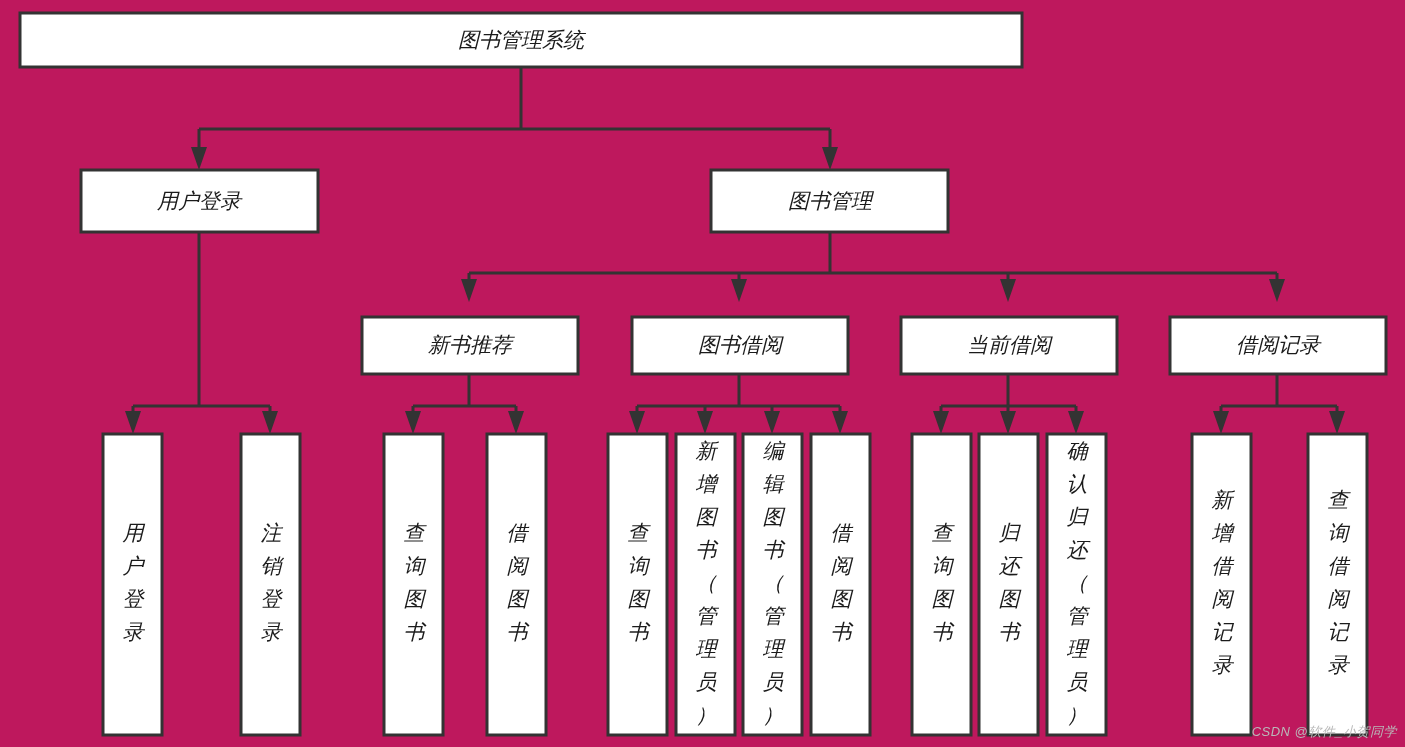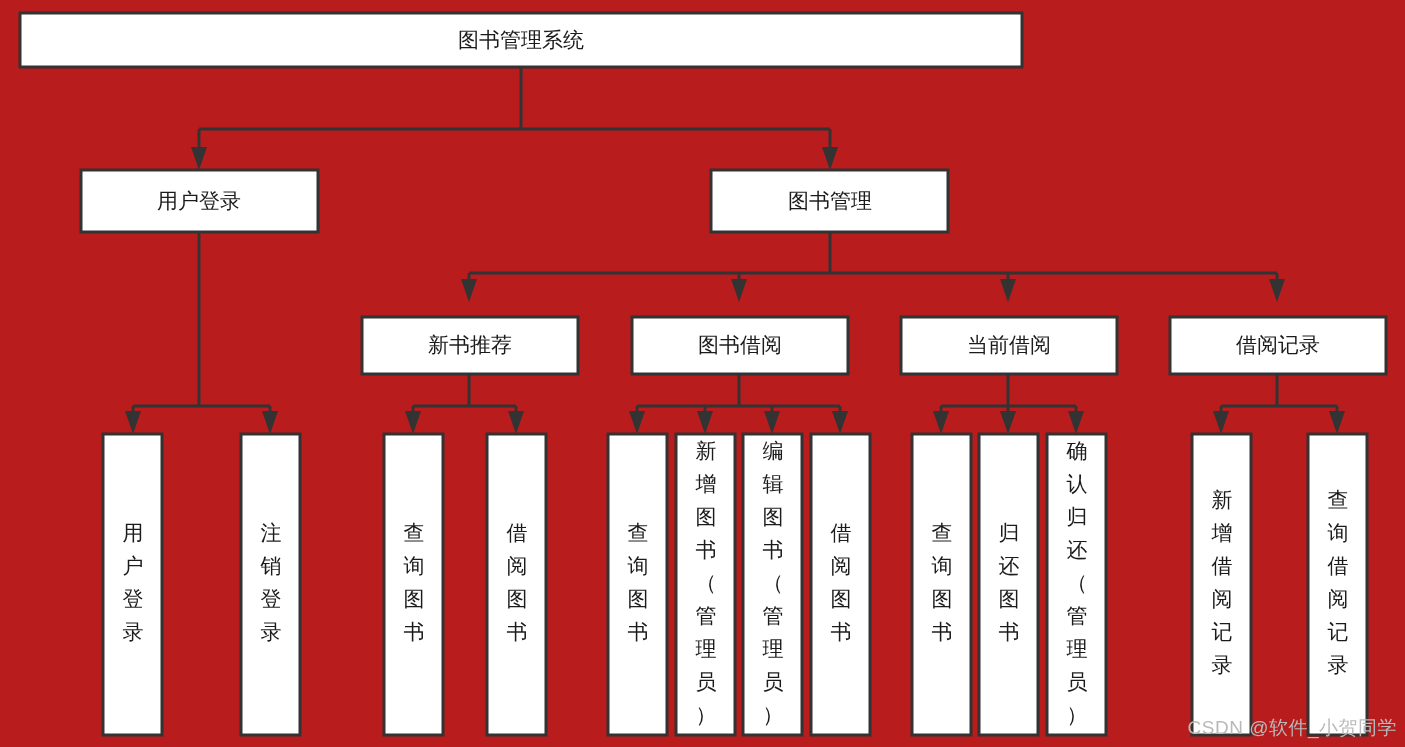--- a/index.html
+++ b/index.html
@@ -10,21 +10,22 @@
   body {
     width: 1405px;
     height: 747px;
     font-family: "Liberation Sans", "DejaVu Sans", sans-serif;
     overflow: hidden;
   }
   #diagram-root {
     position: relative;
     width: 1405px;
     height: 747px;
-    background: #b91c1c;
+    background: #be185d;
+    font-style: italic;
   }
   svg.diagram {
     position: absolute;
     left: 0;
     top: 0;
     width: 1405px;
     height: 747px;
     display: block;
   }
   .node-box {
@@ -53,21 +54,21 @@
     font-family: "Liberation Sans", "DejaVu Sans", sans-serif;
     font-size: 21px;
     fill: #1b1b1b;
     text-anchor: middle;
   }
   .watermark {
     position: absolute;
     right: 8px;
     bottom: 6px;
     font-family: "Liberation Sans", "DejaVu Sans", sans-serif;
-    font-size: 19px;
+    font-size: 13px;
     color: #b9b9b9;
     letter-spacing: 0.5px;
     white-space: nowrap;
     pointer-events: none;
   }
 </style>
 </head>
 <body>
 
 <div id="diagram-root">

